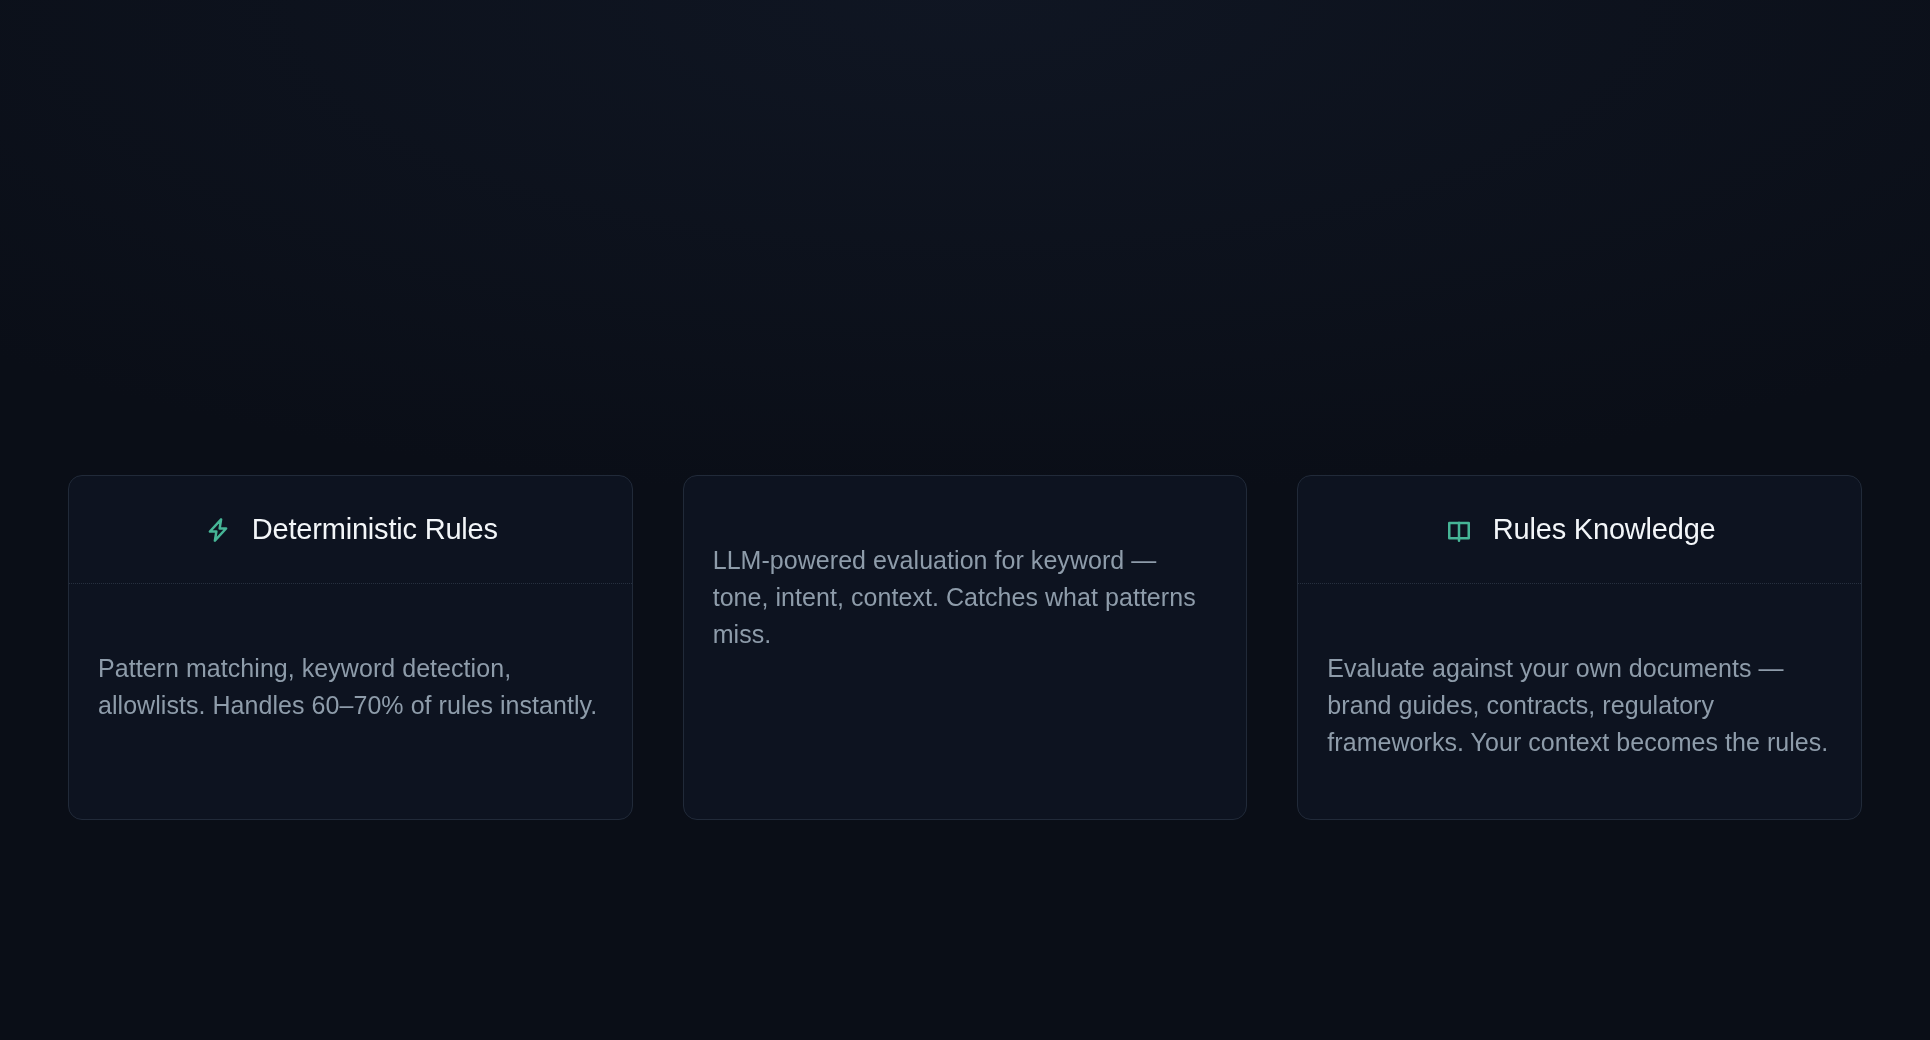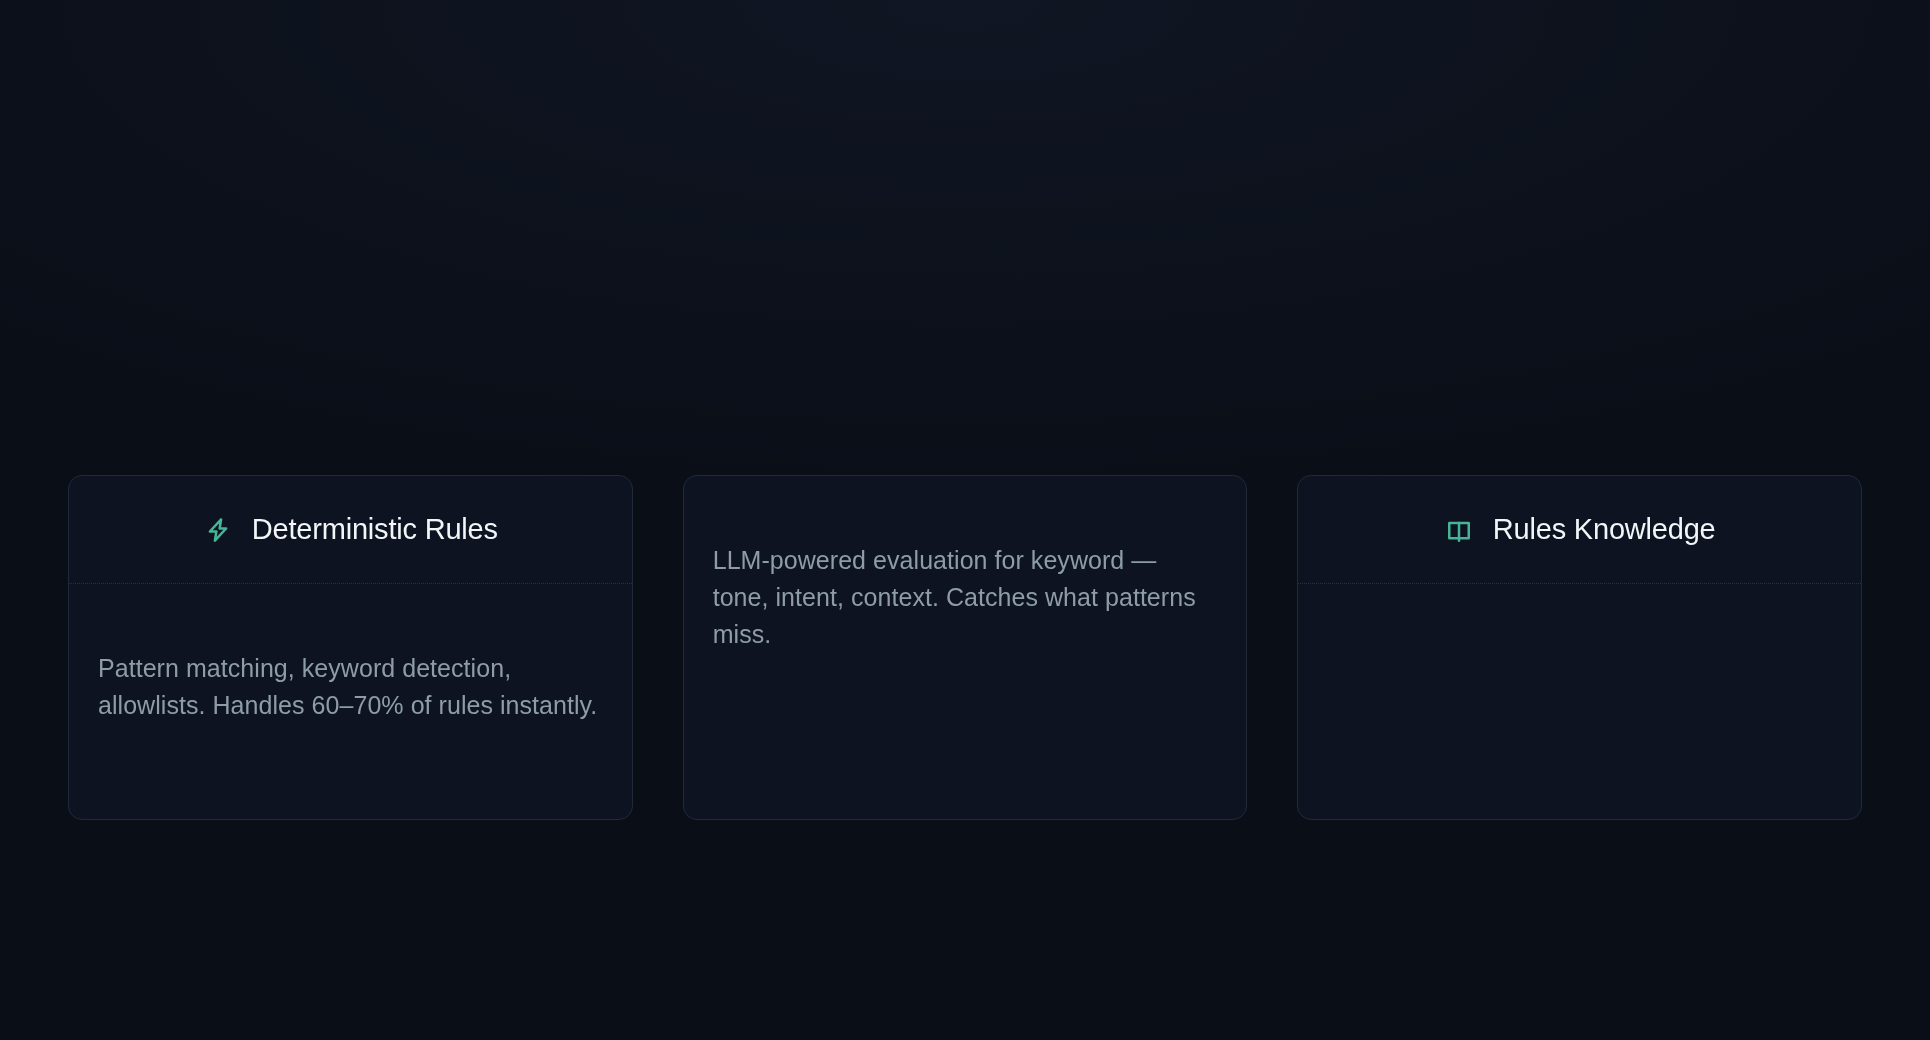--- a/index.html
+++ b/index.html
@@ -148,16 +148,19 @@
       <div class="card-header">
         <span class="card-icon">
           <svg viewBox="0 0 24 24" fill="none" stroke="currentColor" stroke-width="2" stroke-linecap="round" stroke-linejoin="round" aria-hidden="true">
             <path d="M12 6.3H4.2v12.3H12"></path>
             <path d="M12 6.3h7.8v12.3H12"></path>
             <path d="M12 6.3v14.3"></path>
           </svg>
         </span>
         <span class="card-title">Rules Knowledge</span>
       </div>
+      <div class="card-body">
+        <p class="card-text">Evaluate against your own documents — brand guides, contracts, regulatory frameworks. Your context becomes the rules.</p>
+      </div>
     </div>
 
   </div>
 </div>
 
 </body></html>

